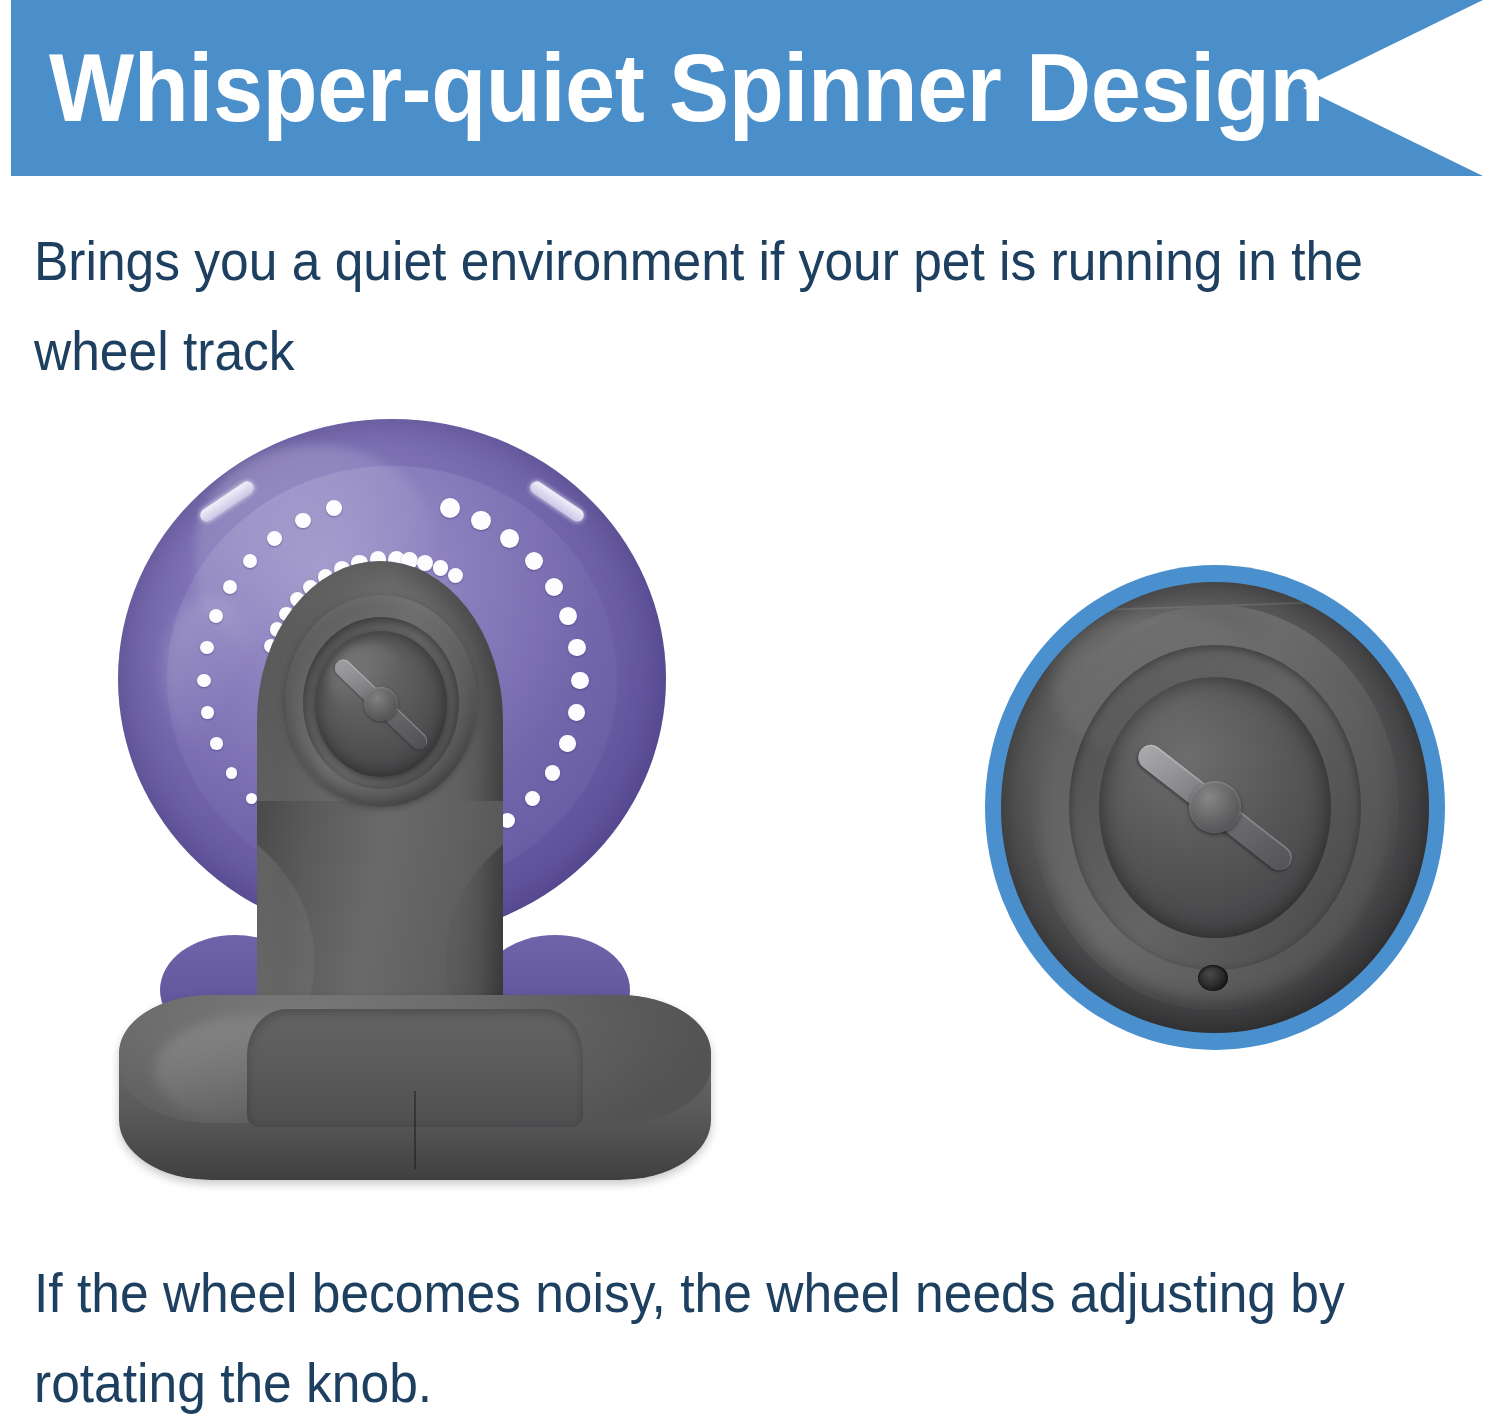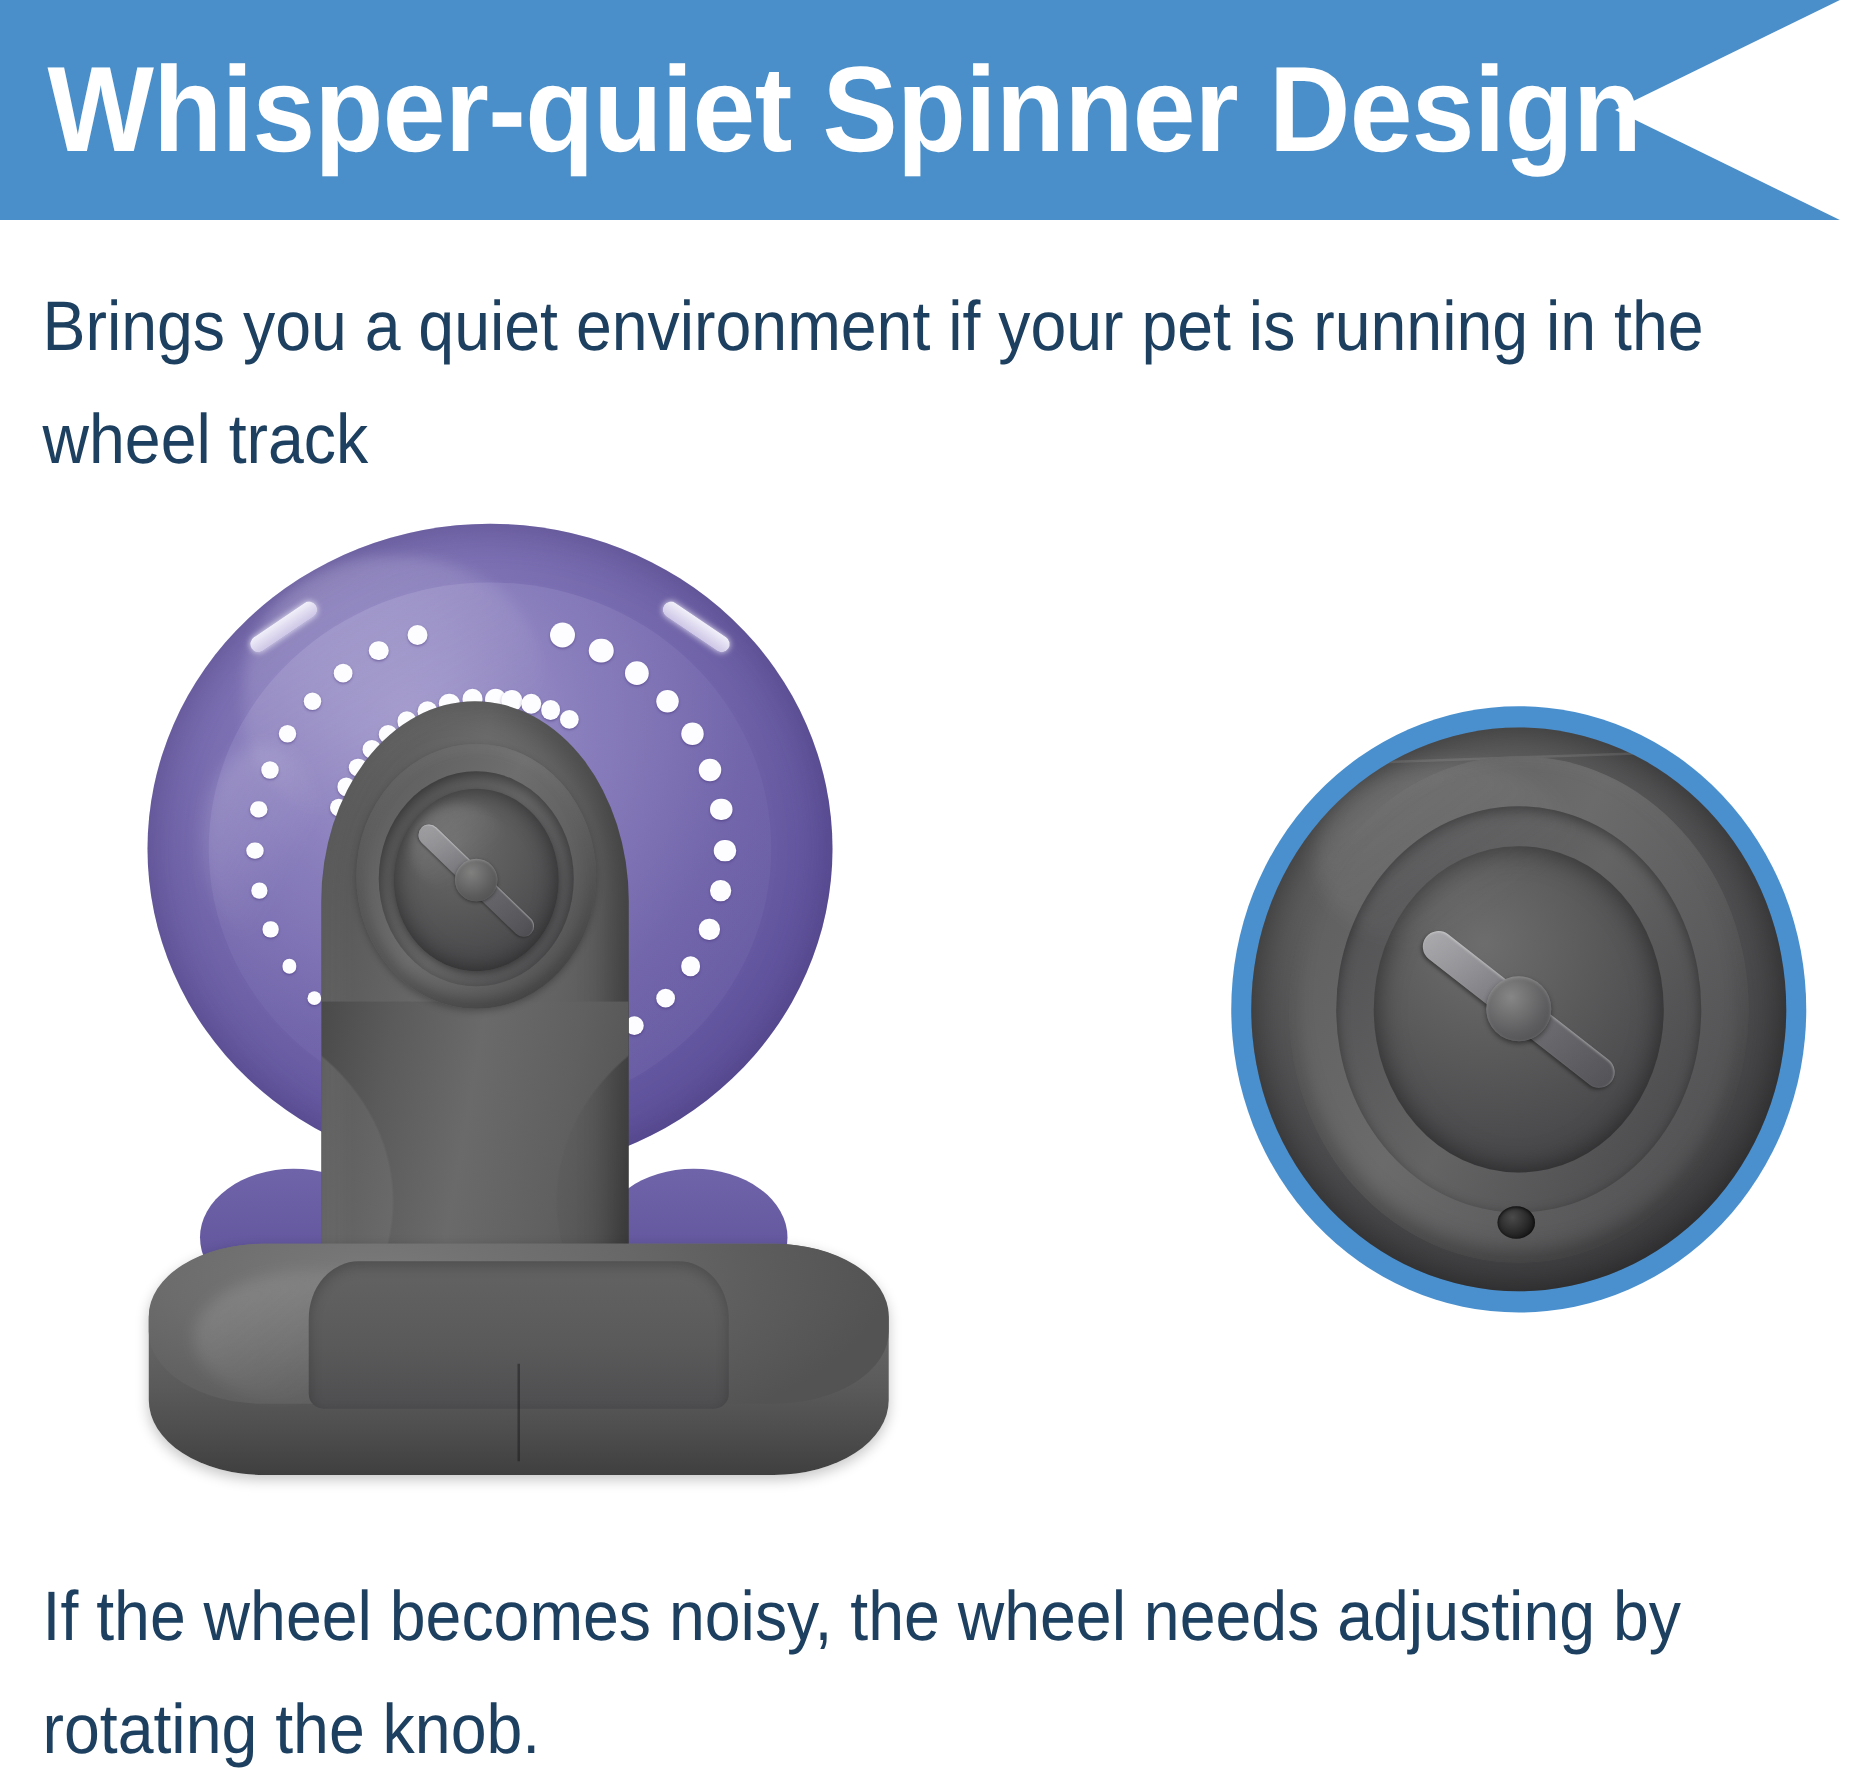--- a/index.html
+++ b/index.html
@@ -4,21 +4,21 @@
 <style>
   html,body{margin:0;padding:0;background:#ffffff;}
   body{
     width:1500px;height:1418px;position:relative;overflow:hidden;
     font-family:"Liberation Sans","DejaVu Sans",sans-serif;
     -webkit-font-smoothing:antialiased;
   }
 
   
   #banner{
-    position:absolute;left:0;top:0;width:1472px;height:168px;
+    position:absolute;left:11px;top:0;width:1472px;height:168px;
     background:var(--brand,#4a8fc9);
     clip-path:polygon(0 0, 1472px 0, 1472px 176px, 1296px 88px, 1472px 0, 1472px 176px, 0 176px);
   }
   #banner-fill{
     position:absolute;left:0;top:0;width:1472px;height:176px;
     background:#4a8fc9;
   }
   #banner-notch{
     position:absolute;left:1292px;top:-2px;width:184px;height:180px;
     background:#ffffff;

